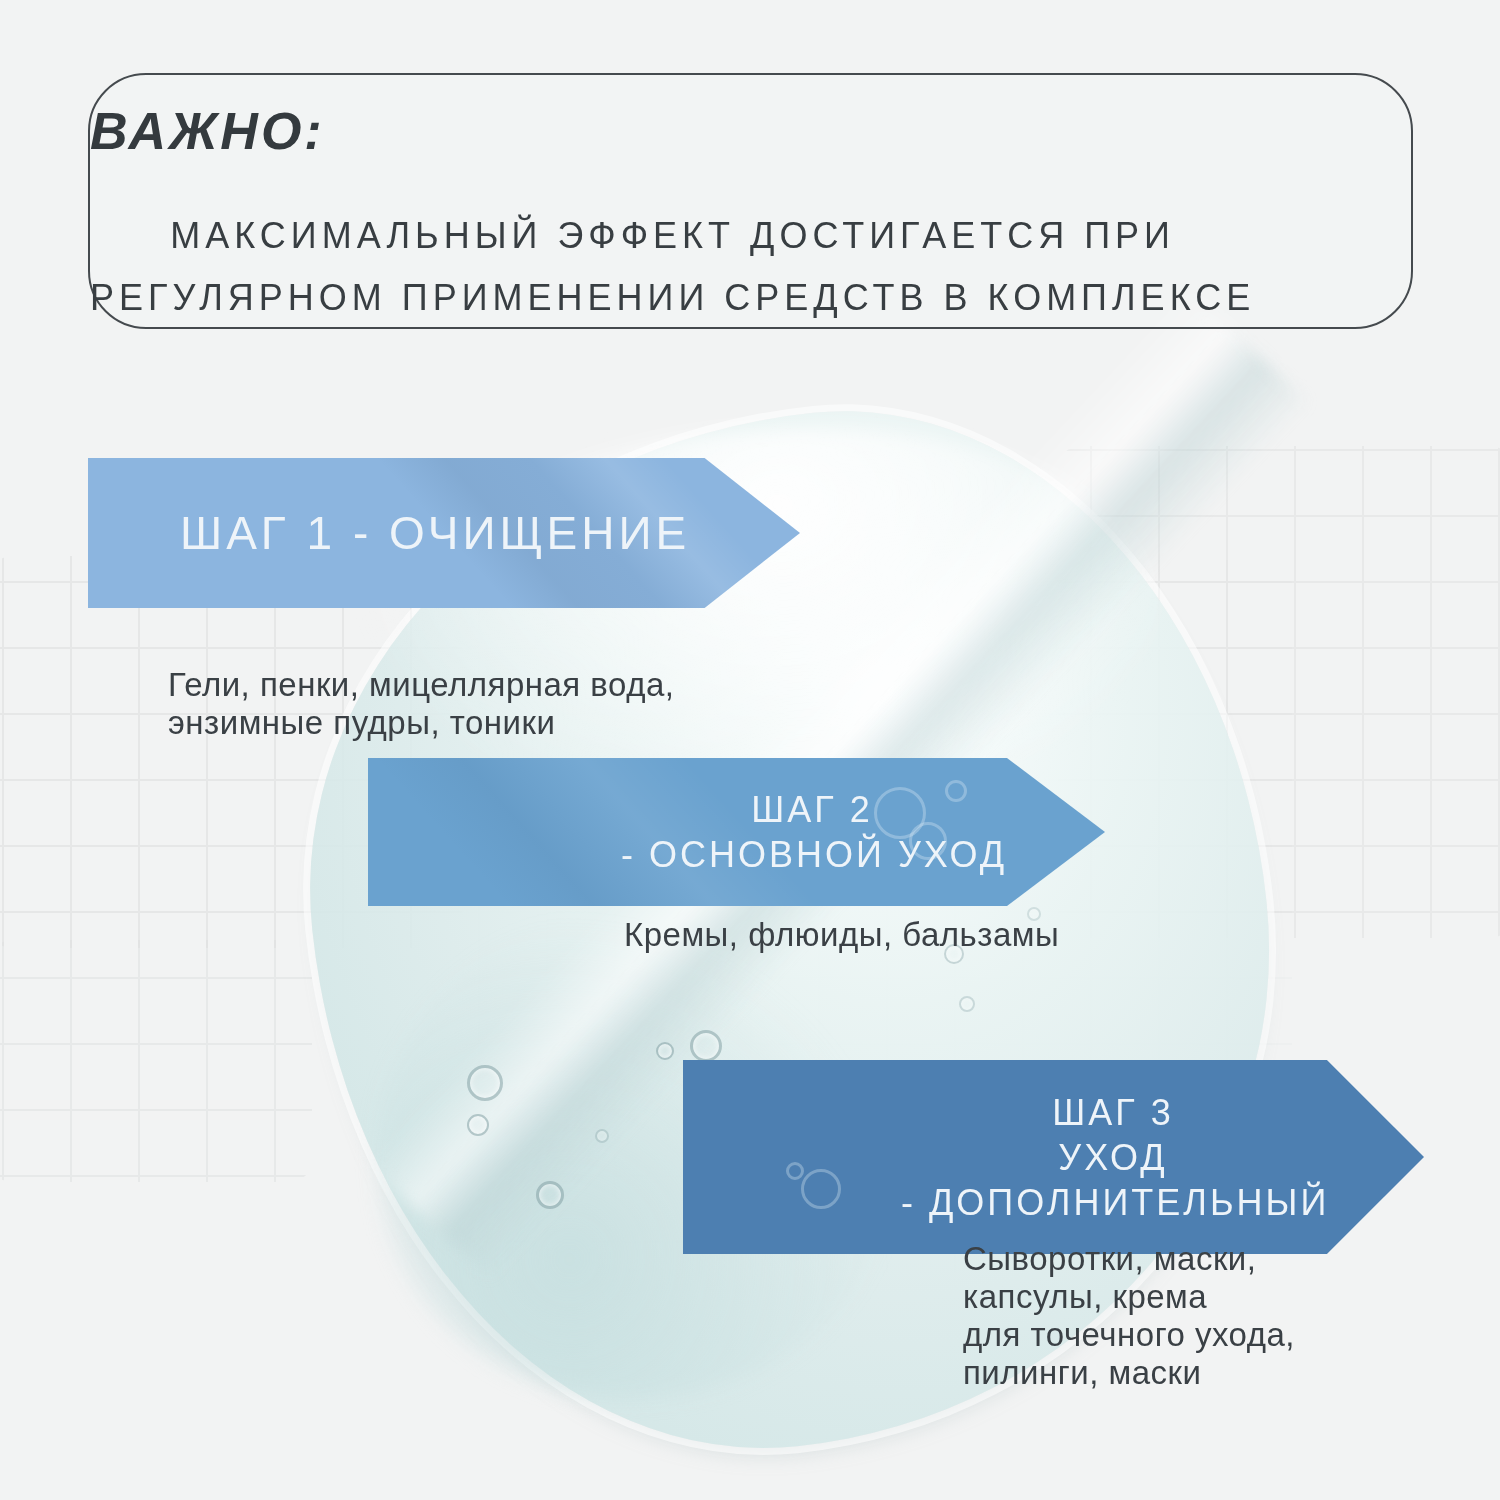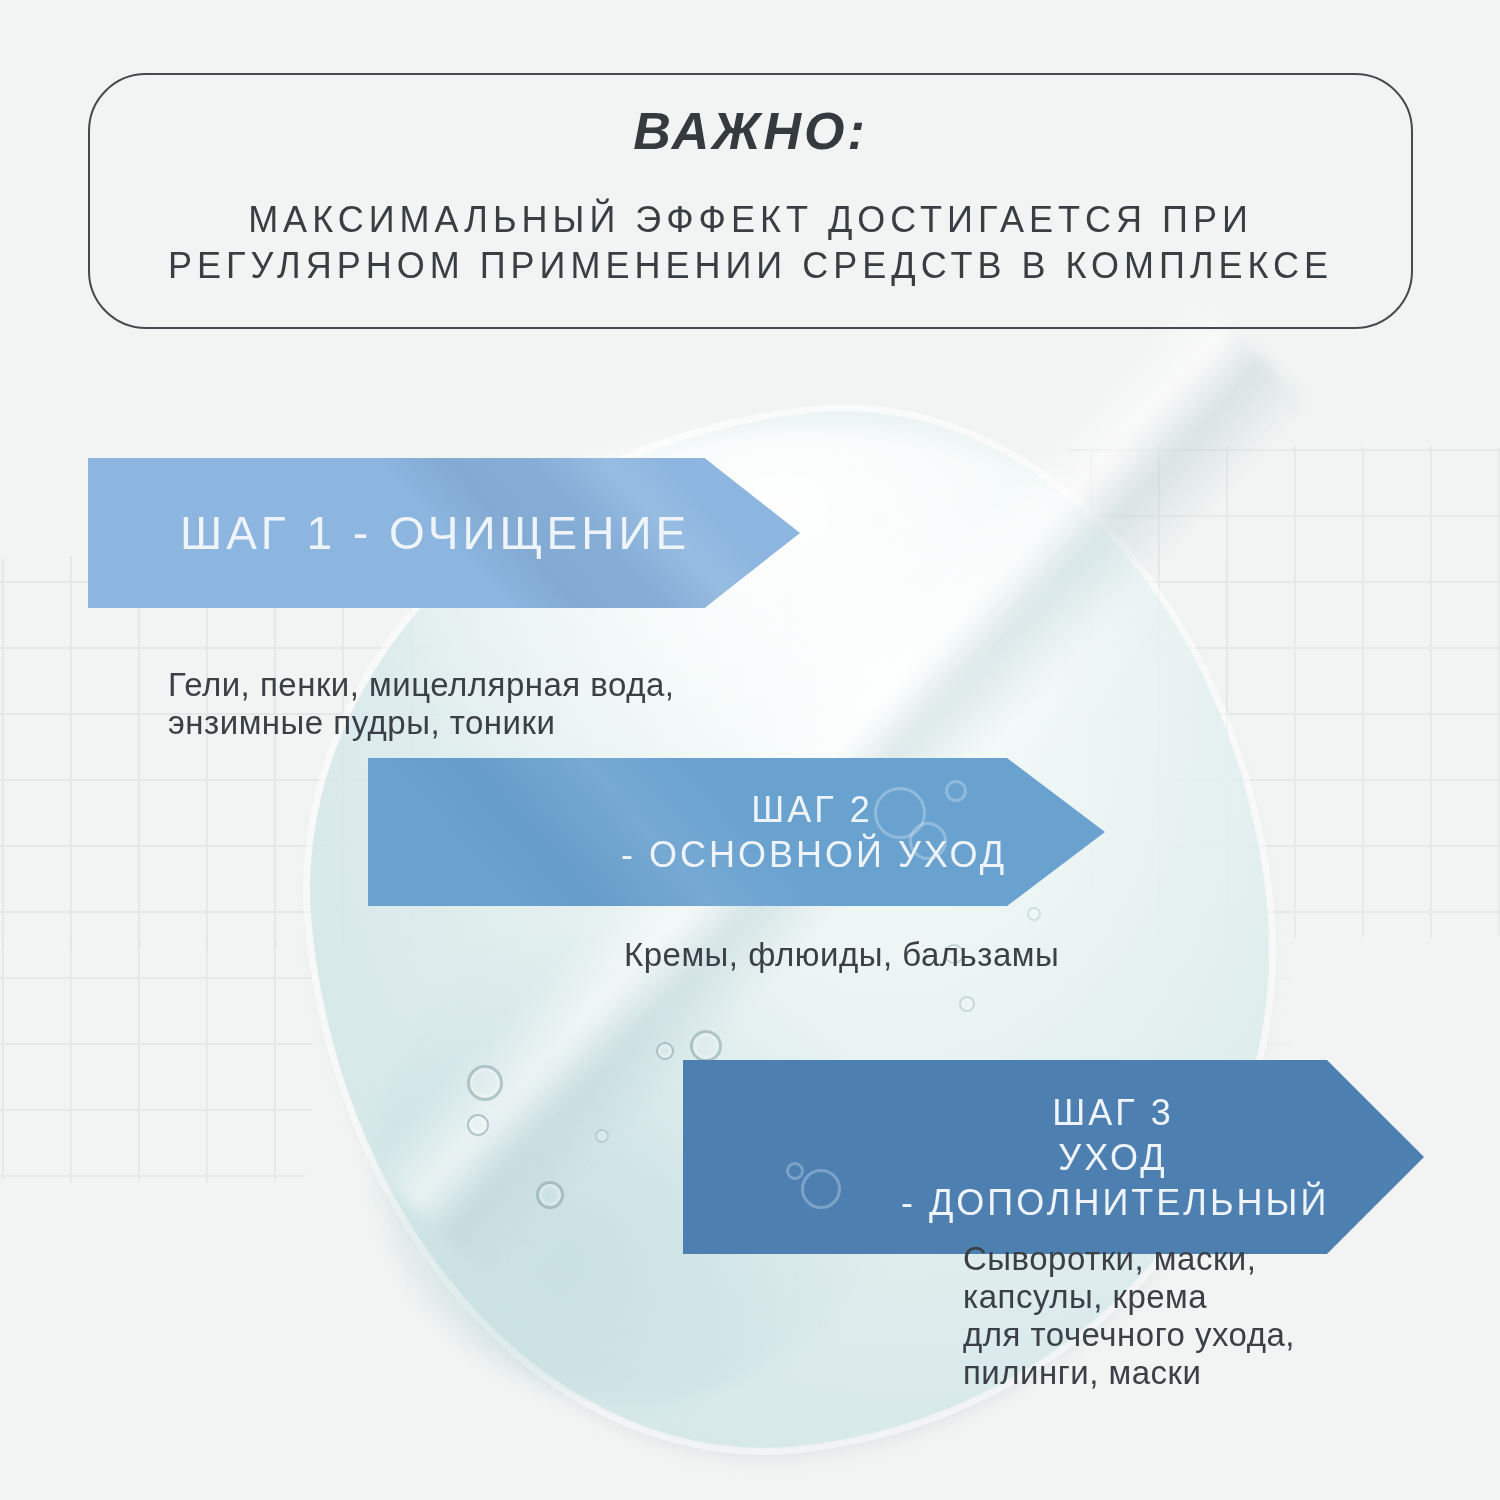--- a/index.html
+++ b/index.html
@@ -117,42 +117,42 @@
   .arrow-3 .arrow-text-block{right:99px;width:424px;}
   .arrow-text-block span{display:block;}
   
   .desc{
     position:absolute;z-index:7;
     font-size:33px;line-height:38px;letter-spacing:.5px;
     color:var(--text-dark,#3a4045);
   }
   .desc span{display:block;}
   .desc-1{left:168px;top:666px;}
-  .desc-2{left:624px;top:936px;}
+  .desc-2{left:624px;top:916px;}
   .desc-3{left:963px;top:1240px;}
   
   .note-box{
     position:absolute;z-index:8;
     left:88px;top:73px;width:1325px;height:256px;
     box-sizing:border-box;
     border:2px solid #454a4e;border-radius:58px;
-    display:flex;flex-direction:column;align-items:center;
+    display:flex;flex-direction:column;align-items:flex-start;
     padding-top:26px;
     background:rgba(244,245,245,.35);
   }
   .note-title{
     font-style:italic;font-weight:600;font-size:52px;letter-spacing:3px;
     color:#343a3e;line-height:60px;
   }
   .note-body{
     margin-top:36px;text-align:center;
     font-size:36px;line-height:46px;letter-spacing:5px;
     color:#383e42;
   }
-  .note-body span{display:block;}
+  .note-body span{display:block;margin-top:16px;}
 </style>
 </head>
 <body>
 
 <div class="canvas">
 
   <div class="grid grid-left"></div>
   <div class="grid grid-left2"></div>
   <div class="grid grid-right"></div>
   <div class="grid grid-center"></div>

